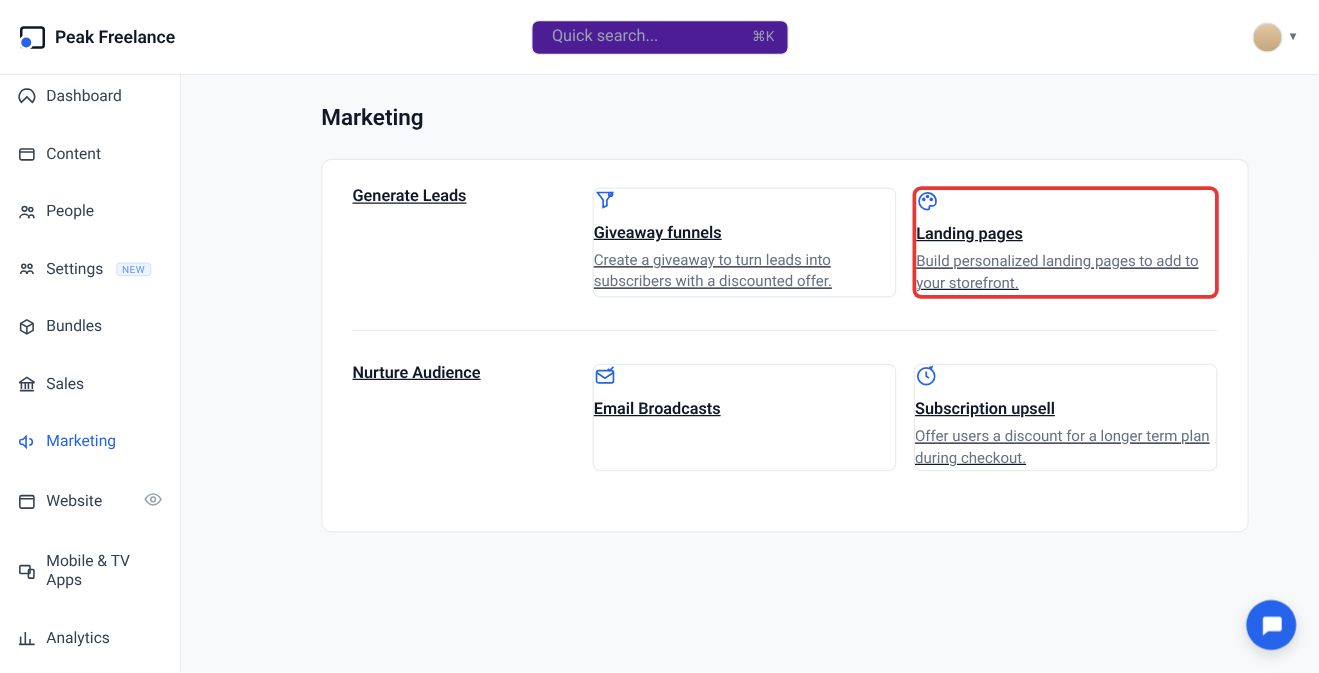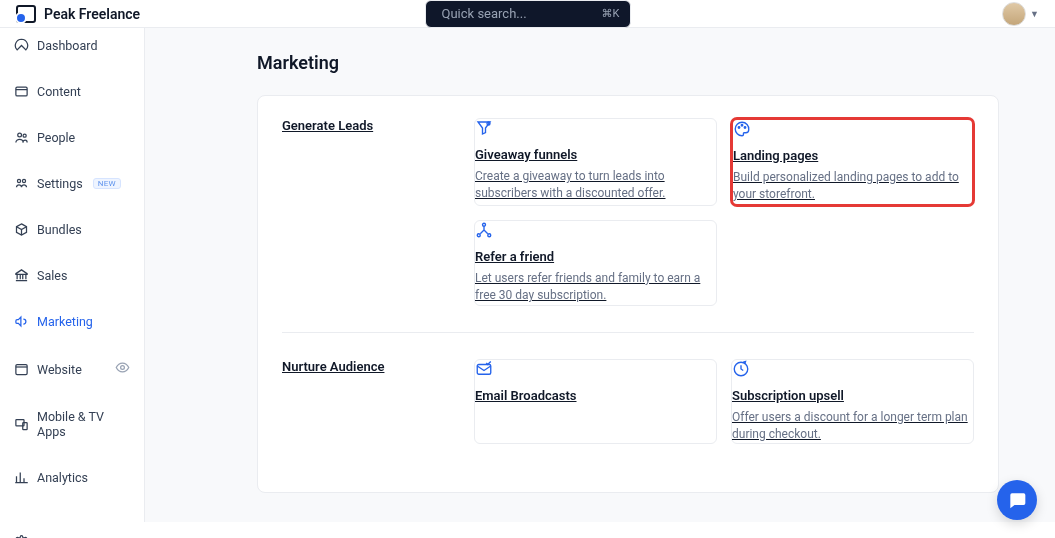--- a/index.html
+++ b/index.html
@@ -6,21 +6,21 @@
     body {
       font-family: -apple-system, BlinkMacSystemFont, "Segoe UI", Roboto, sans-serif;
       font-size: 13px;
       color: #101828;
       background: #fff;
       width: 1055px;
       height: 538px;
       overflow: hidden;
     }
     .topbar {
-      height: 28px;
+      height: 60px;
       display: flex;
       align-items: center;
       padding: 0 16px;
       border-bottom: 1px solid #eaecf0;
       background: #fff;
       position: relative;
       z-index: 2;
     }
     .brand {
       display: flex;
@@ -57,21 +57,21 @@
     }
     .search {
       display: flex;
       align-items: center;
       height: 28px;
       padding: 0 10px;
       border: 1px solid #eaecf0;
       border-radius: 6px;
       color: #98a2b3;
       gap: 6px;
-      background: #0f172a;
+      background: #4c1d95;
     }
     .search .kbd {
       margin-left: auto;
       font-size: 11px;
       color: #98a2b3;
     }
     .avatar-wrap {
       margin-left: auto;
       display: flex;
       align-items: center;
@@ -358,30 +358,20 @@
           <div class="card highlight">
             <span class="card-icon"><svg viewBox="0 0 24 24" fill="none" stroke="currentColor" stroke-width="1.8">
                   <path d="M12 3a9 9 0 1 0 0 18c1.5 0 2-1 2-2s-.5-2 1-2h2a4 4 0 0 0 4-4 9 9 0 0 0-9-10z"></path>
                   <circle cx="8" cy="10" r="1"></circle>
                   <circle cx="12" cy="7" r="1"></circle>
                   <circle cx="16" cy="10" r="1"></circle>
                 </svg></span>
             <div class="card-title">Landing pages</div>
             <div class="card-desc">Build personalized landing pages to add to your storefront.</div>
           </div>
-          <div class="card">
-            <span class="card-icon"><svg viewBox="0 0 24 24" fill="none" stroke="currentColor" stroke-width="1.8">
-                  <circle cx="12" cy="5" r="2"></circle>
-                  <circle cx="5" cy="19" r="2"></circle>
-                  <circle cx="19" cy="19" r="2"></circle>
-                  <path d="M12 7v5m0 0-5 5m5-5 5 5"></path>
-                </svg></span>
-            <div class="card-title">Refer a friend</div>
-            <div class="card-desc">Let users refer friends and family to earn a free 30 day subscription.</div>
-          </div>
         </div>
       </div>
 
       <div class="section">
         <div class="section-title">Nurture Audience</div>
         <div class="cards">
           <div class="card">
             <span class="card-icon"><svg viewBox="0 0 24 24" fill="none" stroke="currentColor" stroke-width="1.8">
                   <rect x="3" y="6" width="18" height="13" rx="2"></rect>
                   <path d="m3 8 9 6 9-6"></path>

